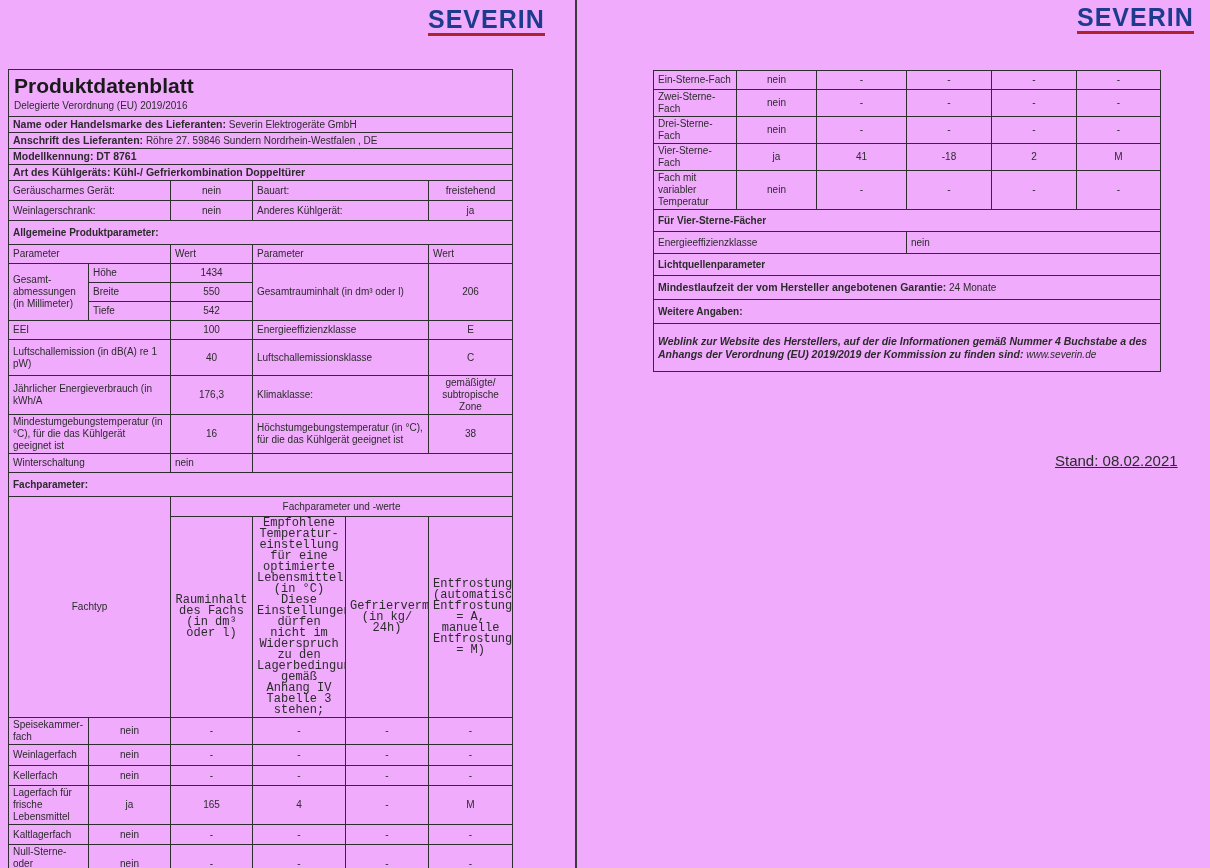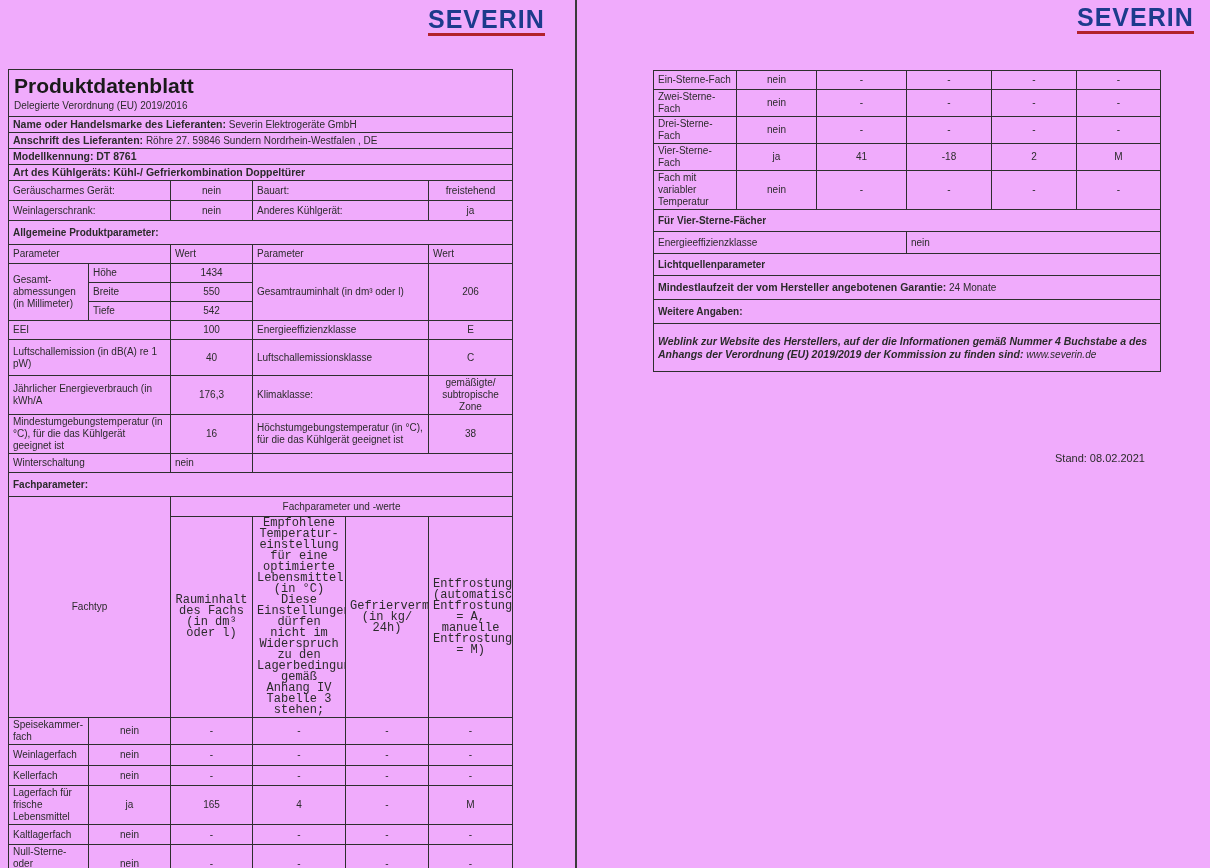--- a/index.html
+++ b/index.html
@@ -43,21 +43,21 @@
   tr.r36 td { height: 36px; }
   tr.r38 td { height: 38px; }
   tr.r47 td { height: 47px; }
   tr.r48 td { height: 48px; font-style: italic; }
   tr.r135 td { height: 135px; font-size: 12px; line-height: 11px; font-family: Liberation Mono, monospace; }
 
   .title-cell { padding: 3px 5px !important; }
   .doc-title { font-size: 21px; font-weight: bold; line-height: 24px; color: #1a1a1a; }
   .doc-subtitle { font-size: 10px; margin-top: 2px; }
 
-  .date-stamp { position: absolute; left: 1055px; top: 452px; font-size: 11px; color: #2b2b2b; }
+  .date-stamp { position: absolute; left: 1055px; top: 452px; font-size: 15px; color: #2b2b2b; text-decoration: underline; }
 </style>
 </head>
 <body>
 
 <div class="canvas">
 
   <div class="divider"></div>
 
   <div class="logo logo-left">
     <span class="logo-text">SEVERIN</span>

